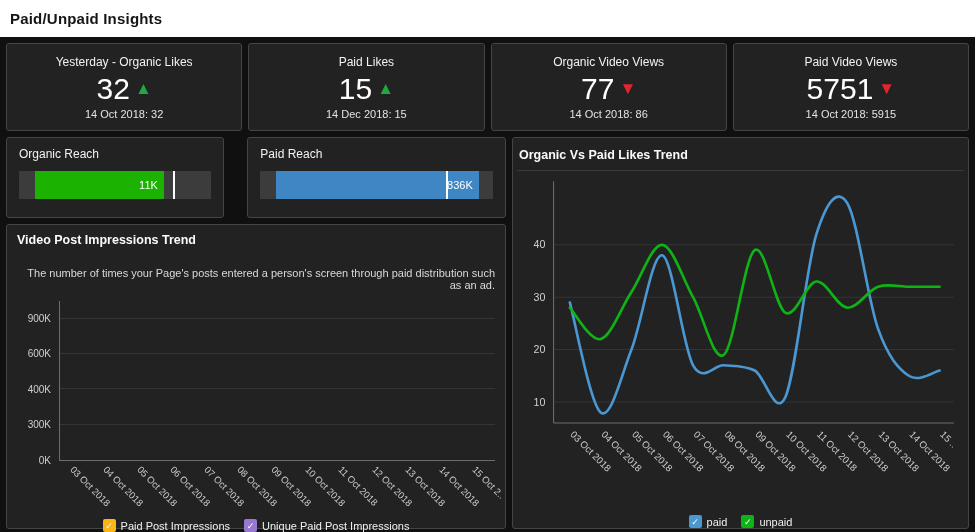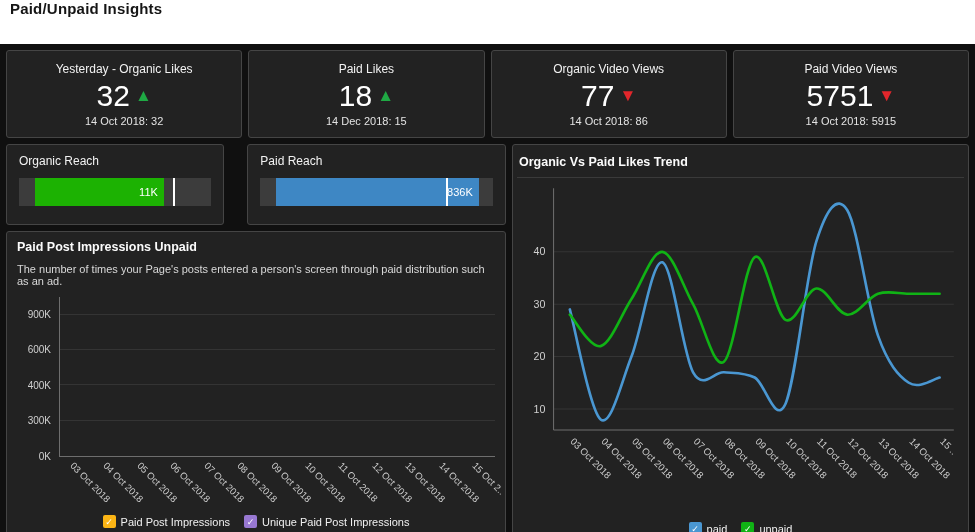--- a/index.html
+++ b/index.html
@@ -1,18 +1,18 @@
 <!DOCTYPE html>
 <html><head>
 <meta charset="utf-8">
 <style>
   * { margin:0; padding:0; box-sizing:border-box; }
   html,body { width:975px; height:532px; overflow:hidden;
     font-family:"Liberation Sans", sans-serif; background:#101010; }
-  .topbar { height:44px; background:#ffffff; display:flex; 
+  .topbar { height:37px; background:#ffffff; display:flex; align-items:center;
     padding-left:10px; }
   .topbar h1 { font-size:15px; font-weight:bold; color:#151515; letter-spacing:.2px; }
   .board { padding:6px; display:flex; flex-direction:column; gap:6px; }
   .panel { background:#222222; border:1px solid #454545; border-radius:3px; }
 
   
   .kpi-row { display:flex; gap:6px; }
   .card { flex:1; height:88px; display:flex; flex-direction:column;
     align-items:center; justify-content:space-between; padding:11px 6px 10px; }
   .card-title { font-size:12px; color:#f2f2f2; }
@@ -34,21 +34,21 @@
   .gauge-title { font-size:12px; color:#f2f2f2; }
   .gauge-track { position:relative; margin-top:10px; height:28px; background:#3c3c3c; }
   .gauge-fill { position:absolute; left:16px; top:0; bottom:0; display:flex;
     align-items:center; justify-content:flex-end; padding-right:6px; }
   .gauge-label { font-size:11px; color:#ffffff; position:relative; z-index:3; }
   .gauge-tick { position:absolute; top:0; bottom:0; width:2px; background:#ffffff; z-index:2; }
 
   
   .bar-panel { height:305px; padding:8px 10px 6px; display:flex; flex-direction:column; }
   .chart-title { font-size:12.5px; font-weight:bold; color:#fbfbfb; }
-  .chart-sub { font-size:11px; color:#d9d9d9; margin-top:9px; }
+  .chart-sub { font-size:11px; color:#d9d9d9; margin-top:20px;text-align:right; }
   .bar-chart { display:flex; margin-top:10px; }
   .y-gutter { width:42px; position:relative; height:160px; }
   .ytick { position:absolute; right:8px; font-size:10px; color:#d0d0d0; }
   .bar-main { flex:1; }
   .bar-plot { position:relative; height:160px;
     border-left:1px solid #6e6e6e; border-bottom:1px solid #6e6e6e; }
   .gridline { position:absolute; left:0; right:0; height:1px; background:#343434; }
   .bar-groups { position:absolute; left:0; right:0; top:0; bottom:0;
     display:flex; justify-content:space-around; align-items:flex-end; }
   .bar-group { display:flex; align-items:flex-end; }
@@ -84,21 +84,21 @@
       <div class="card-title">Yesterday - Organic Likes</div>
       <div class="card-value-row">
         <span class="card-value">32</span>
         <span class="trend" style="color: rgb(31, 169, 68);">▲</span>
       </div>
       <div class="card-sub">14 Oct 2018: 32</div>
     </div>
     <div class="panel card">
       <div class="card-title">Paid Likes</div>
       <div class="card-value-row">
-        <span class="card-value">18</span>
+        <span class="card-value">15</span>
         <span class="trend" style="color: rgb(31, 169, 68);">▲</span>
       </div>
       <div class="card-sub">14 Dec 2018: 15</div>
     </div>
     <div class="panel card">
       <div class="card-title">Organic Video Views</div>
       <div class="card-value-row">
         <span class="card-value">77</span>
         <span class="trend" style="color: rgb(226, 38, 43);">▼</span>
       </div>
@@ -132,21 +132,21 @@
           <div class="gauge-track">
             <div class="gauge-fill" style="width: 87%; background: rgb(62, 135, 196);">
               <span class="gauge-label">836K</span>
             </div>
             <div class="gauge-tick" style="left: 80%;"></div>
           </div>
         </div>
       </div>
 
       <div class="panel bar-panel">
-        <div class="chart-title">Paid Post Impressions Unpaid</div>
+        <div class="chart-title">Video Post Impressions Trend</div>
         <div class="chart-sub">The number of times your Page's posts entered a person's screen through paid distribution such as an ad.</div>
         <div class="bar-chart">
           <div class="y-gutter" id="bar-ygutter">
               <div class="ytick" style="bottom: calc(0% - 5px);">0K</div>
               <div class="ytick" style="bottom: calc(22.2222% - 5px);">300K</div>
               <div class="ytick" style="bottom: calc(44.4444% - 5px);">400K</div>
               <div class="ytick" style="bottom: calc(66.6667% - 5px);">600K</div>
               <div class="ytick" style="bottom: calc(88.8889% - 5px);">900K</div>
             </div>
           <div class="bar-main">

